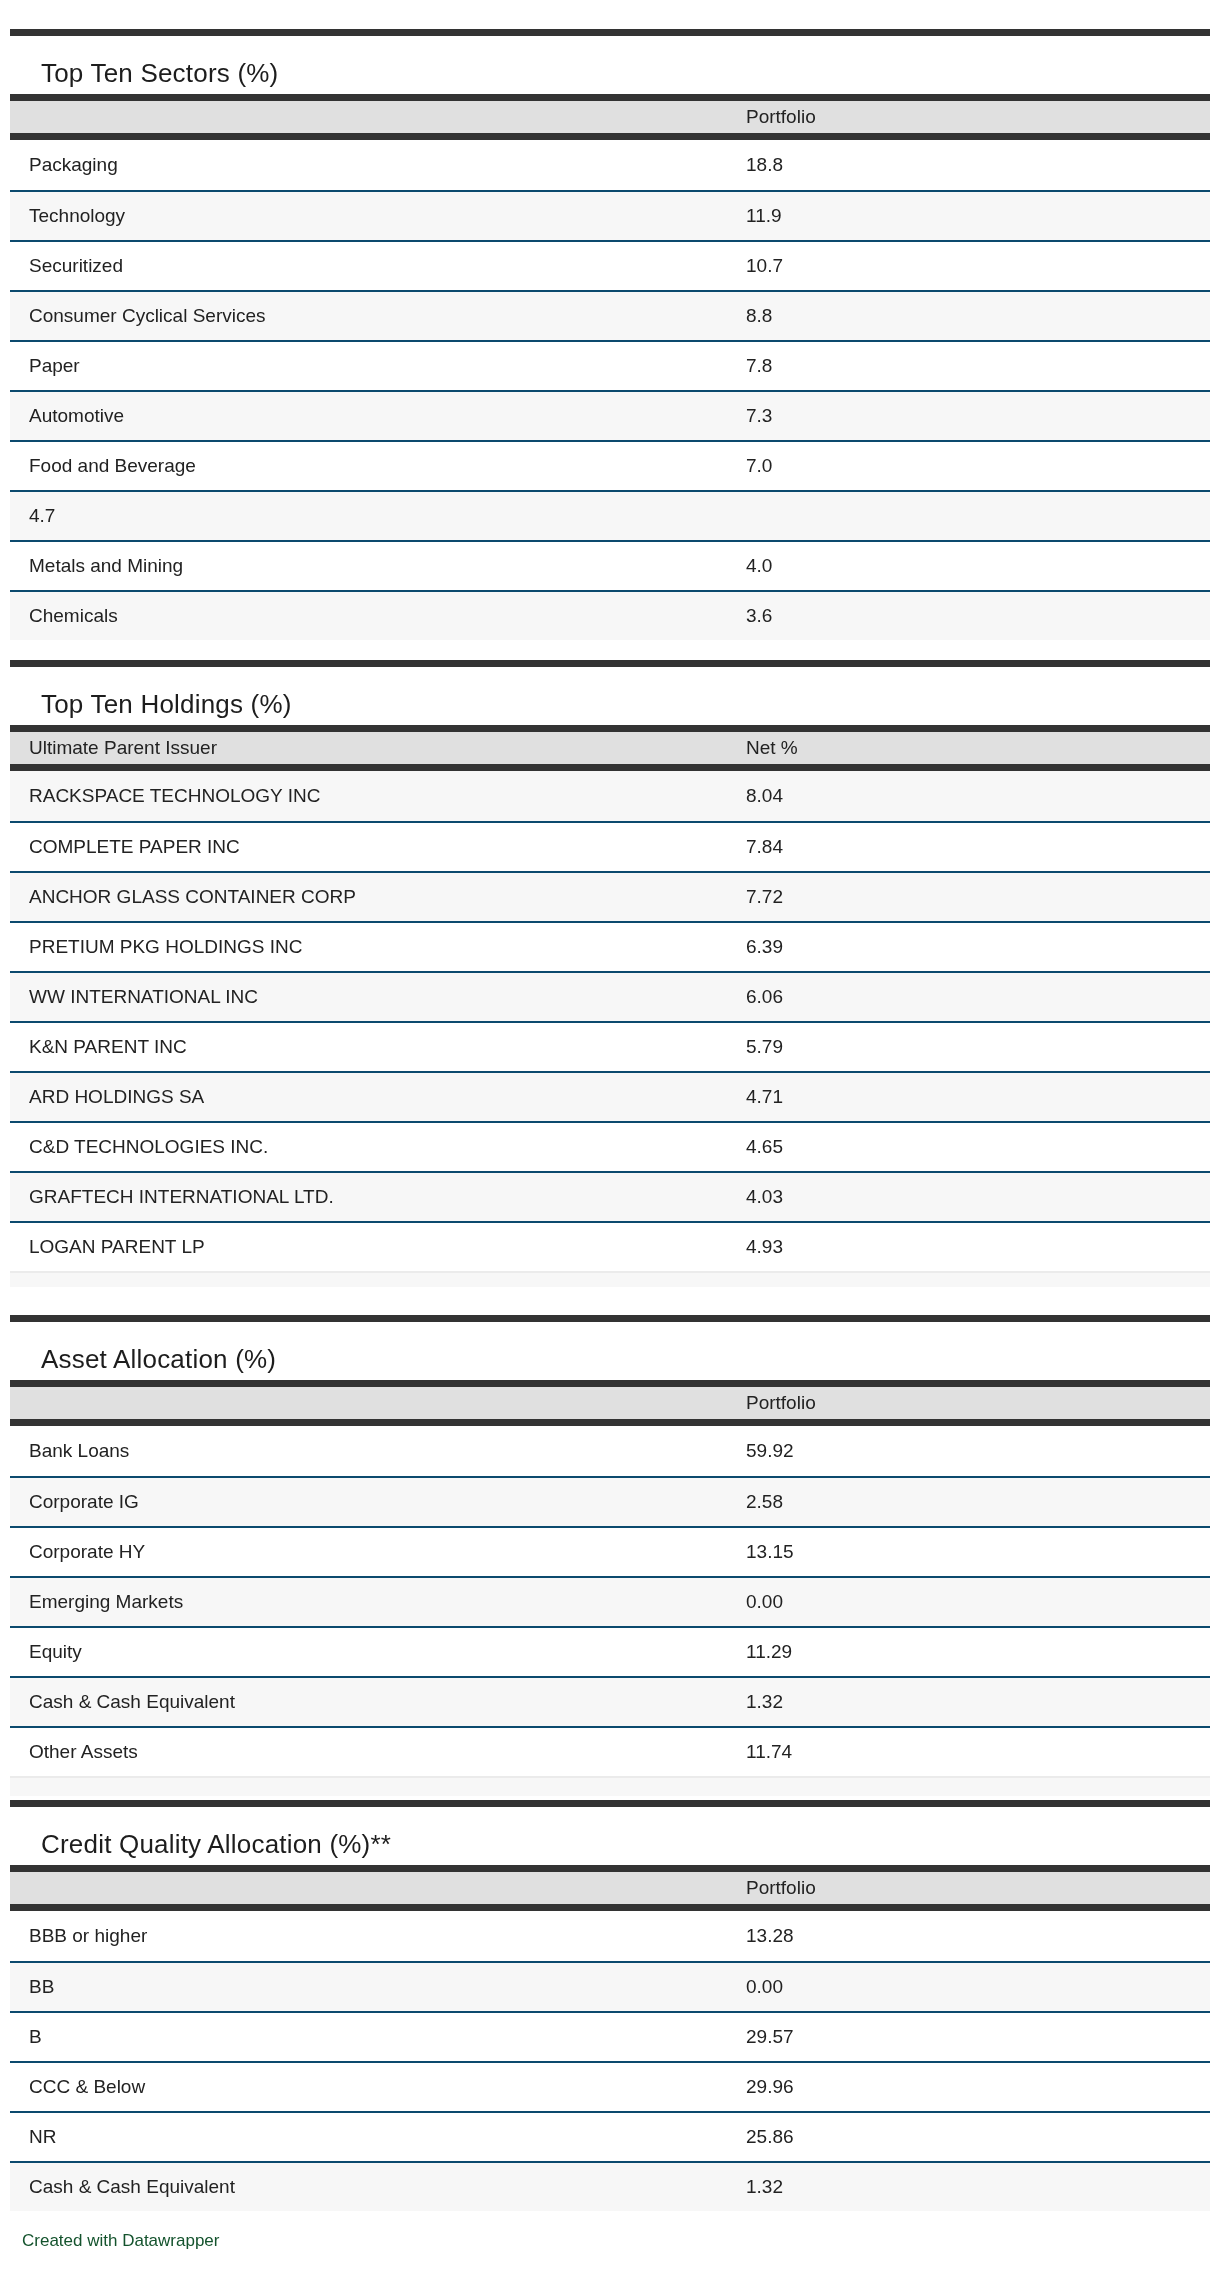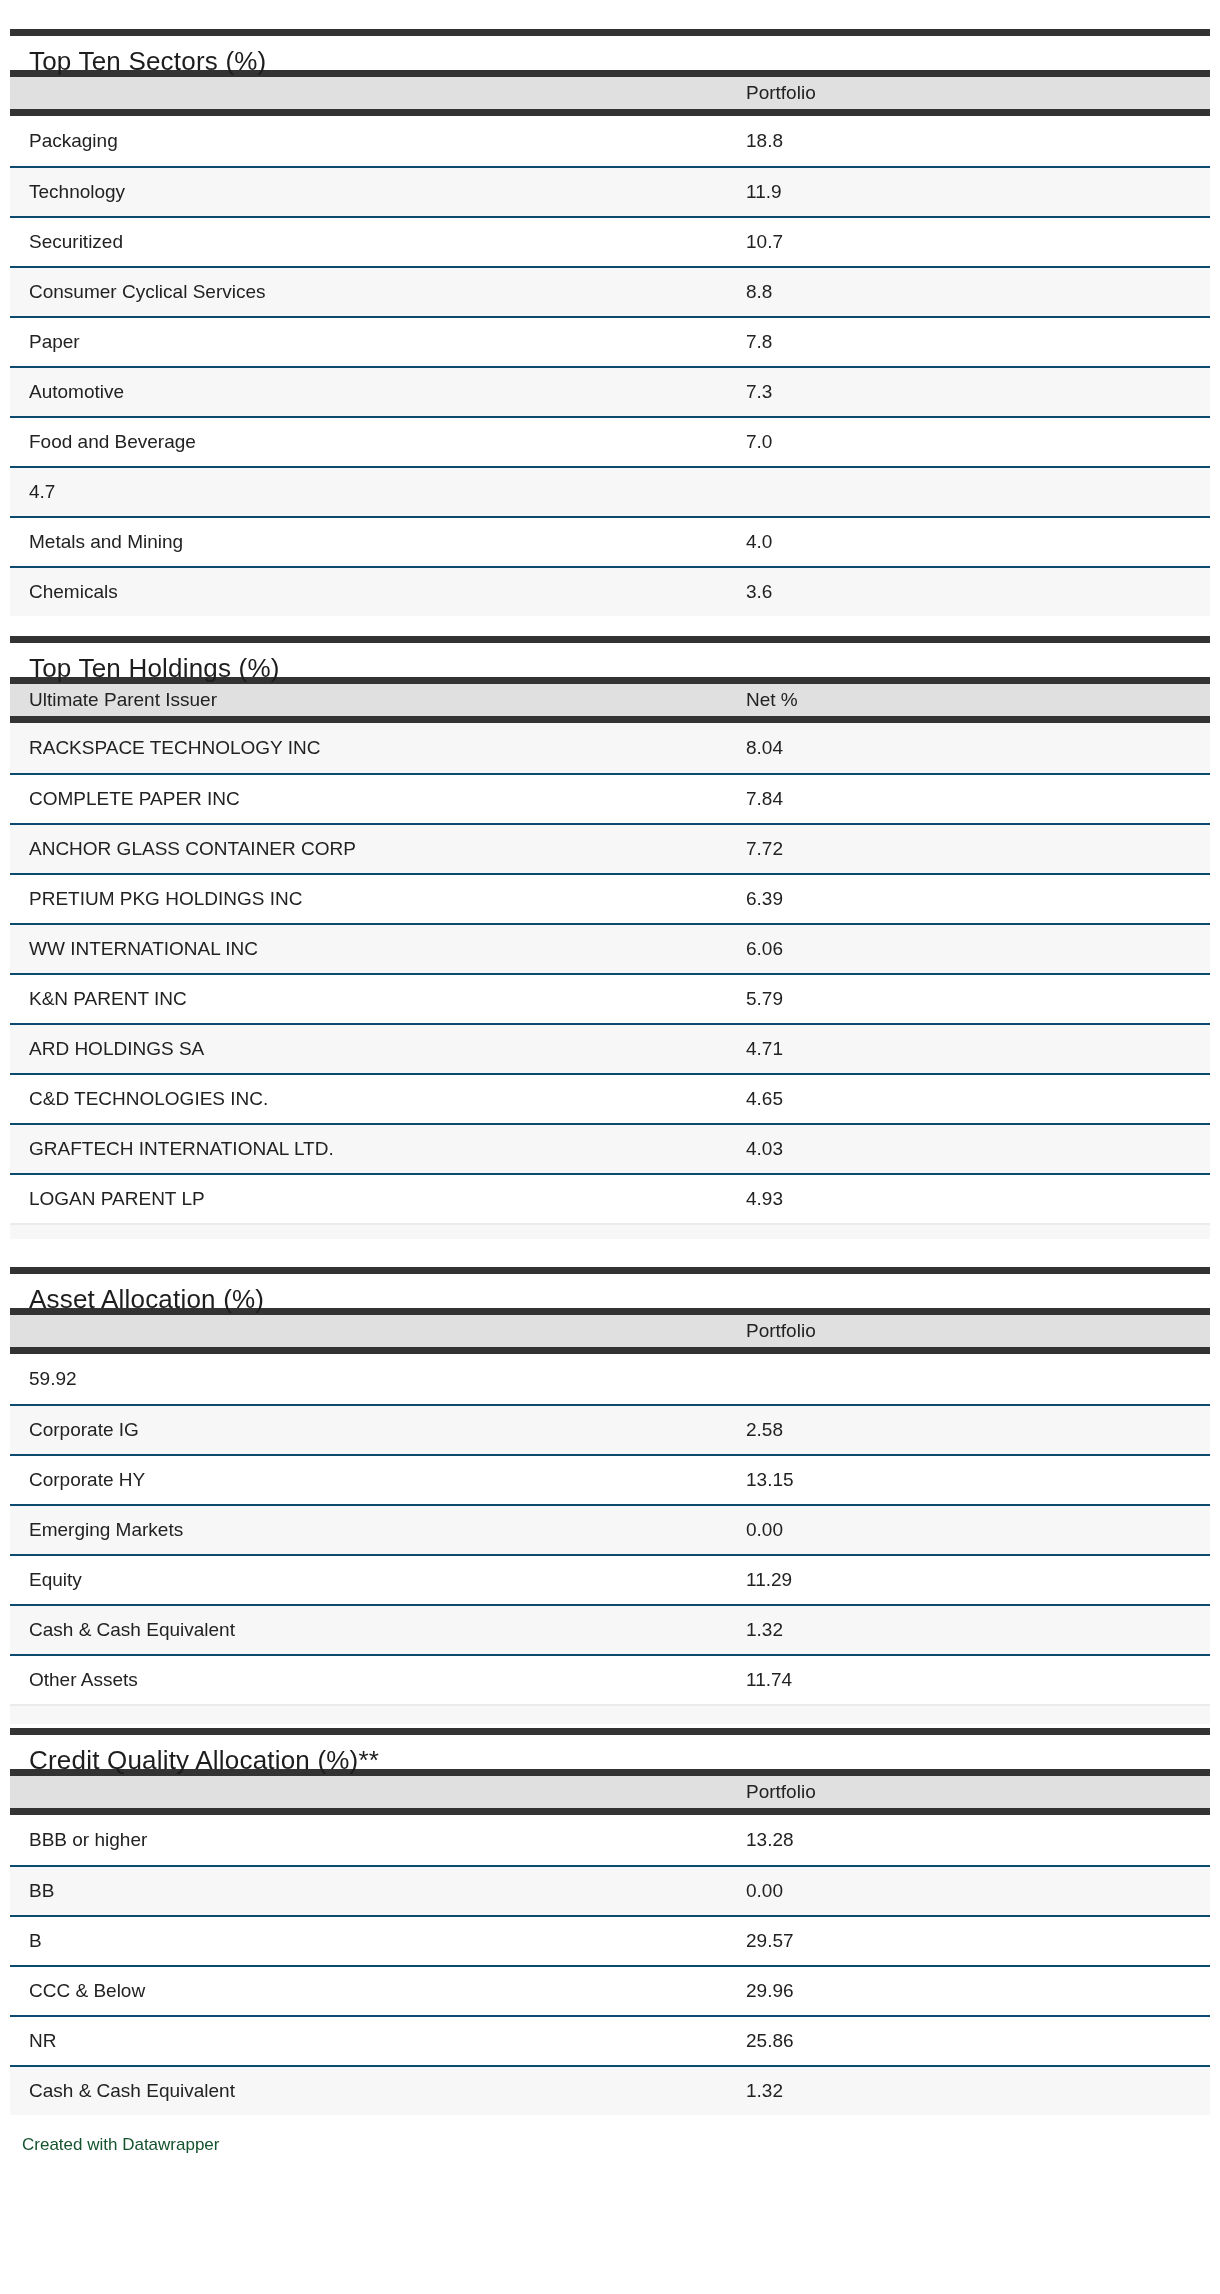--- a/index.html
+++ b/index.html
@@ -8,21 +8,21 @@
     background: #ffffff;
     font-family: "Liberation Sans", sans-serif;
     color: #222222;
     overflow: hidden;
   }
   .page { padding: 29px 10px 0 10px; }
 
   .dw-table { margin: 0; }
   .rule { height: 7px; background: #333333; }
   .title {
-    margin: 0; height: 34px; line-height: 50px;
+    margin: 12px; height: 34px; line-height: 50px;
     padding-left: 19px; font-size: 26px; font-weight: 400;
     color: #1d1d1d; letter-spacing: 0.2px;
   }
   .header-row {
     height: 32px; background: #e0e0e0;
     display: flex; align-items: center;
     padding: 0 19px; font-size: 19px; color: #222222;
   }
   .cell.label { flex: 1 1 auto; white-space: nowrap; overflow: hidden; }
   .cell.value { flex: 0 0 445px; white-space: nowrap; }
@@ -168,20 +168,21 @@
     <div class="rule"></div>
     <h2 class="title">Asset Allocation (%)</h2>
     <div class="rule"></div>
     <div class="header-row">
       <span class="cell label"></span>
       <span class="cell value">Portfolio</span>
     </div>
     <div class="rule"></div>
     <div class="rows">
         <div class="row">
+          <span class="cell label">Bank Loans</span>
           <span class="cell value">59.92</span>
         </div>
         <div class="row shaded">
           <span class="cell label">Corporate IG</span>
           <span class="cell value">2.58</span>
         </div>
         <div class="row">
           <span class="cell label">Corporate HY</span>
           <span class="cell value">13.15</span>
         </div>

